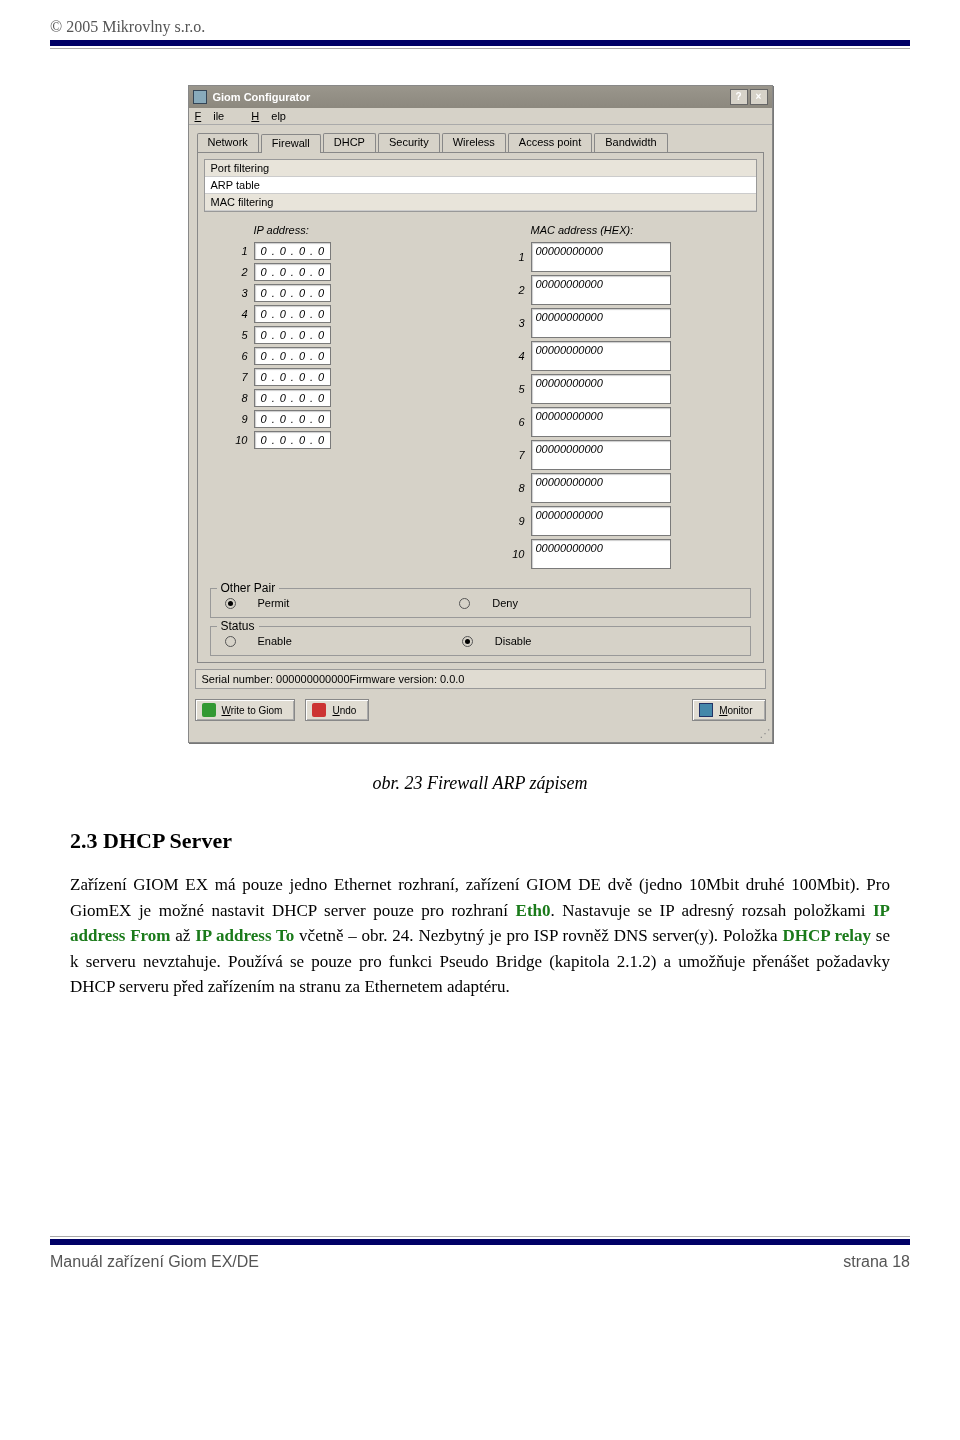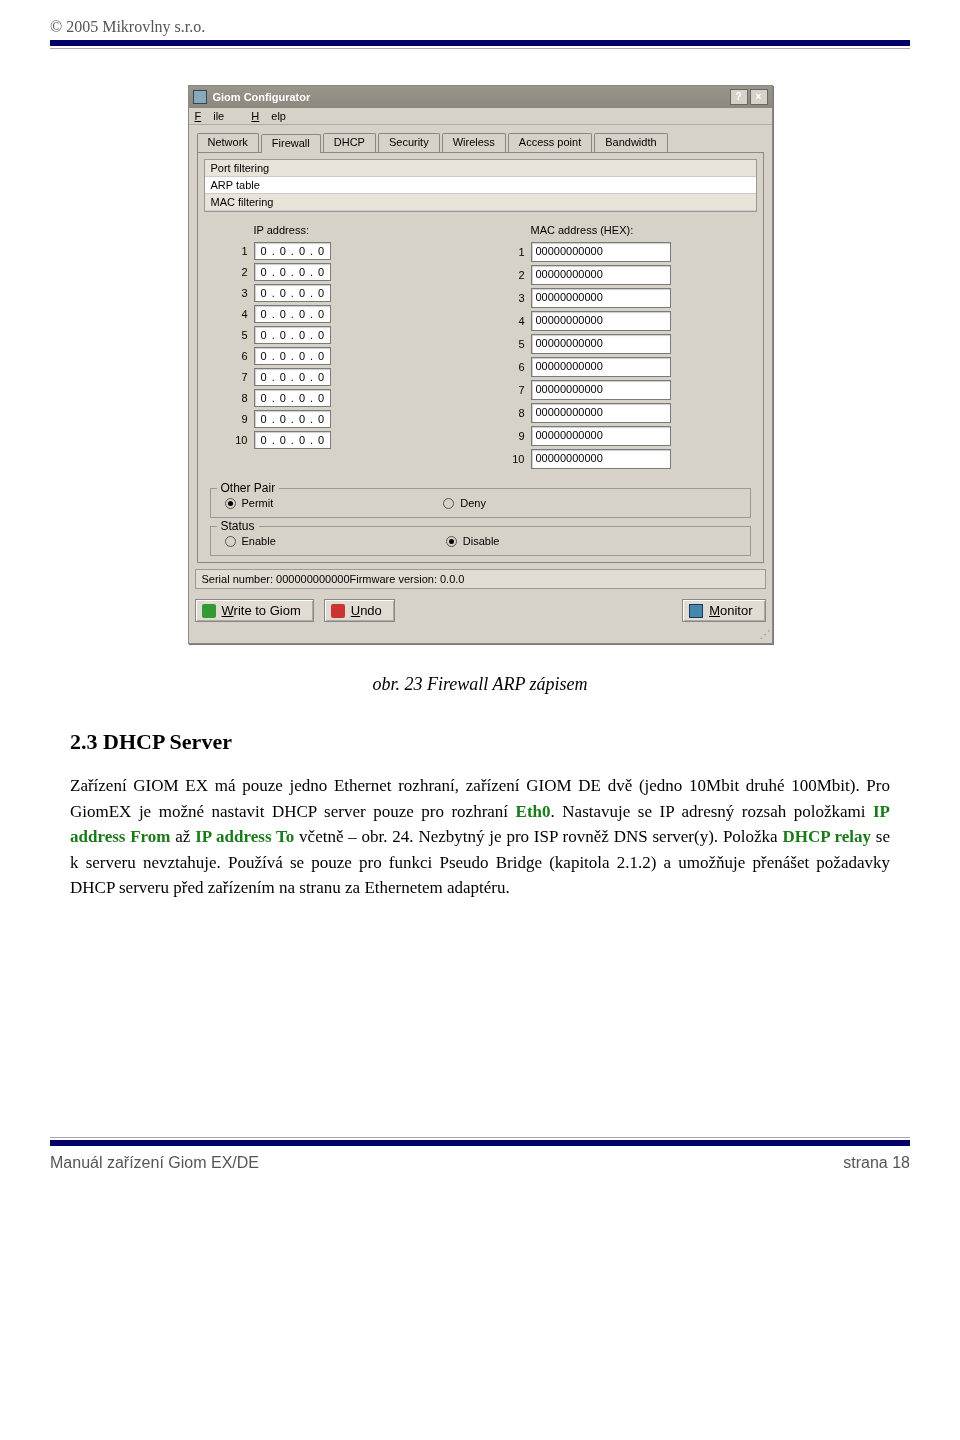--- a/index.html
+++ b/index.html
@@ -97,21 +97,21 @@
   .subtab-row { display:flex; flex-direction: column; }
   .subtab {
     padding: 2px 6px;
     border-bottom: 1px solid #ccc;
     background: #e8e4da;
   }
   .subtab.active { background: #fff; }
   .form-area {
     padding: 12px 22px 8px 22px;
   }
-  .form-cols { display: flex; gap: 45px; }
+  .form-cols { display: flex; gap: 45px; font-style: italic; }
   .form-col { flex: 1; }
   .col-header { font-size: 11px; margin-bottom: 6px; padding-left: 28px;}
   .form-row {
     display: flex; align-items: center;
     margin-bottom: 3px;
   }
   .form-row .num { width: 22px; text-align: right; margin-right: 6px; }
   .ip-input {
     display: inline-flex;
     border: 1px solid #7a7a7a;
@@ -119,41 +119,41 @@
     height: 18px;
     align-items: center;
     padding: 0 2px;
     box-shadow: inset 1px 1px 1px #ccc;
   }
   .ip-input span { padding: 0 4px; font-size:11px;}
   .ip-input .dot { padding: 0 1px; }
   .mac-input {
     border: 1px solid #7a7a7a;
     background: #fff;
-    height: 20px;
+    height: 30px;
     width: 140px;
     padding: 0 4px;
     font-size: 11px;
     line-height: 17px;
     box-shadow: inset 1px 1px 1px #ccc;
   }
   .groupbox {
     border: 1px solid #999;
     margin: 8px 6px 0 6px;
     padding: 8px 14px 8px 14px;
     position: relative;
   }
   .groupbox .legend {
     position: absolute; top: -8px; left: 6px;
     background: #d6d2c8;
     padding: 0 4px;
     font-size: 12px;
   }
   .radio-row { display: flex; gap: 170px; }
-  .radio-opt { display: flex; align-items: center; gap: 6px;}
+  .radio-opt { display: flex; align-items: center; gap: 22px;}
   .radio { width: 11px; height: 11px; border: 1px solid #555; border-radius: 50%; display:inline-flex; align-items:center; justify-content:center;}
   .radio.checked::after { content:''; width:5px; height:5px; background:#000; border-radius:50%; display:block;}
   .statusbar {
     border: 1px solid #999;
     margin: 4px 6px 4px 6px;
     padding: 3px 6px;
     background: #e0dcd2;
     font-size: 11px;
     display: flex;
   }
@@ -162,21 +162,21 @@
     padding: 6px;
     gap: 10px;
   }
   .btn {
     border: 1px solid #888;
     background: #e0dcd2;
     padding: 3px 12px 3px 6px;
     display: flex;
     align-items: center;
     gap: 6px;
-    font-size: 13px;
+    font-size: 10px;
     box-shadow: 1px 1px 0 #fff inset, -1px -1px 0 #aaa inset;
   }
   .btn-icon { width: 14px; height: 14px; }
   .icon-check { background: #393; border-radius: 2px;}
   .icon-x { background: #c33; border-radius:2px; position:relative;}
   .icon-mon { background: #48a; border:1px solid #236;}
   .spacer-flex { flex: 1; }
   .resize-grip { text-align: right; padding: 0 4px 2px 0; color: #888; letter-spacing: -3px;}
   
   .caption {

